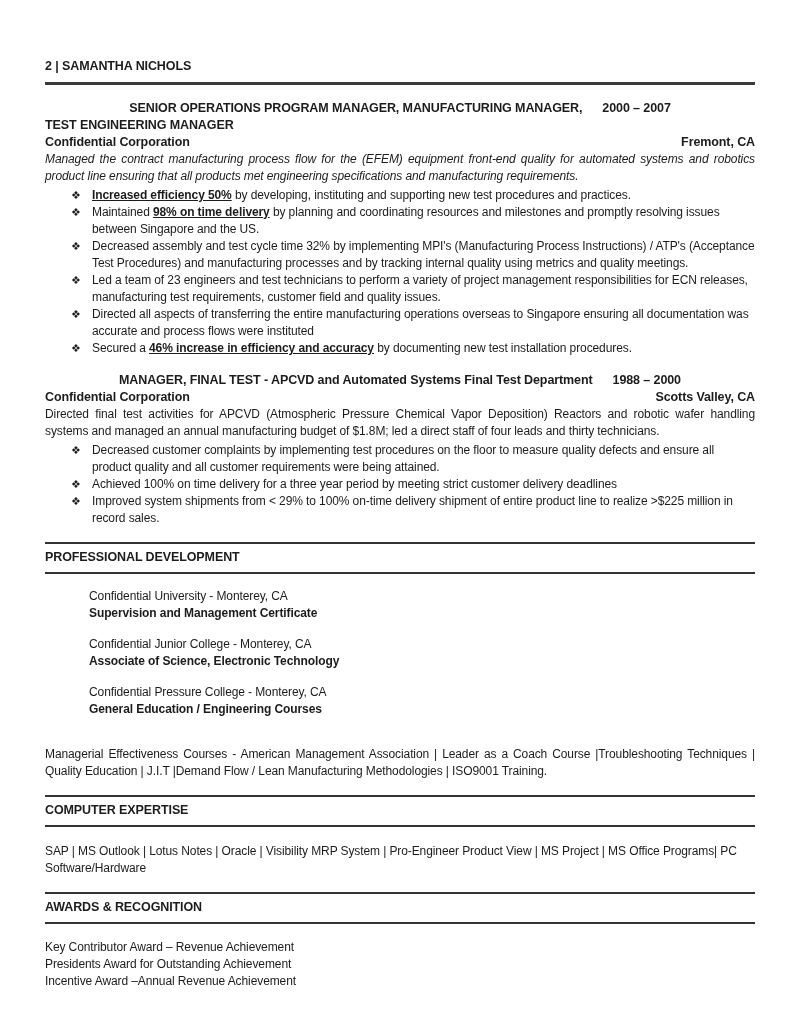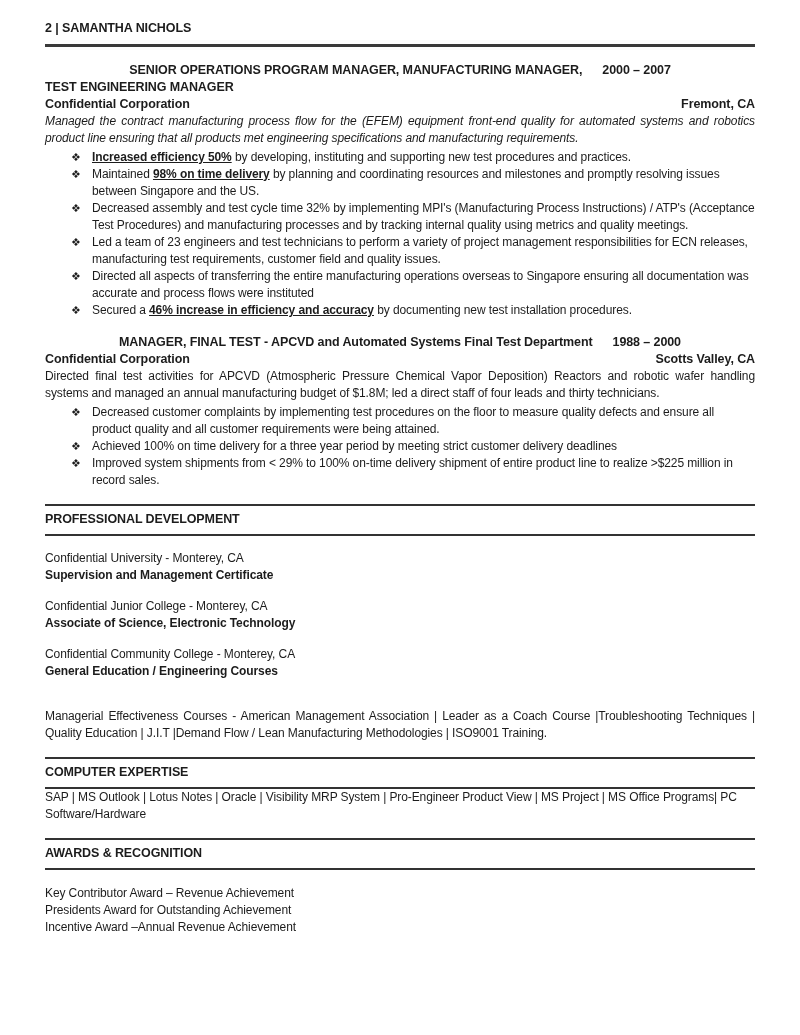--- a/index.html
+++ b/index.html
@@ -4,21 +4,21 @@
 <style>
   * { margin:0; padding:0; box-sizing:border-box; }
   html,body { width:800px; height:1035px; background:#ffffff; }
   body {
     font-family:"Liberation Sans", sans-serif;
     font-size:12px;
     line-height:17px;
     letter-spacing:-0.1px;
     color:#1c1c1c;
   }
-  .page { padding:20px 45px 0 45px; }
+  .page { padding:58px 45px 0 45px; }
 
   
   .page-header {
     font-weight:bold;
     font-size:12.5px;
     padding-bottom:7px;
     border-bottom:3px solid #3a3a3a;
   }
 
   
@@ -41,27 +41,27 @@
   .section-header {
     margin-top:15px;
     border-top:2px solid #333333;
     border-bottom:2px solid #333333;
     font-weight:bold;
     font-size:12.5px;
     padding:5px 0 6px 0;
   }
 
   
-  .pd-entry { margin-top:14px; }
+  .pd-entry { margin-top:14px;margin-left:44px; }
   .pd-entry:first-of-type { margin-top:16px; }
   .pd-credential { font-weight:bold; }
   .pd-courses { margin-top:28px; text-align:justify; }
 
   
-  .ce-text { }
+  .ce-text { margin-top:16px; }
   .awards-list { margin-top:15px; list-style:none; }
 </style>
 </head>
 <body>
 
 <div class="page">
 
   <div class="page-header">2 | SAMANTHA NICHOLS</div>
 
   <div class="job">
@@ -106,21 +106,21 @@
 
   <div class="pd-entry">
     <div>Confidential University - Monterey, CA</div>
     <div class="pd-credential">Supervision and Management Certificate</div>
   </div>
   <div class="pd-entry">
     <div>Confidential Junior College - Monterey, CA</div>
     <div class="pd-credential">Associate of Science, Electronic Technology</div>
   </div>
   <div class="pd-entry">
-    <div>Confidential Community College - Monterey, CA</div>
+    <div>Confidential Pressure College - Monterey, CA</div>
     <div class="pd-credential">General Education / Engineering Courses</div>
   </div>
 
   <div class="pd-courses">Managerial Effectiveness Courses - American Management Association | Leader as a Coach Course |Troubleshooting Techniques | Quality Education | J.I.T |Demand Flow / Lean Manufacturing Methodologies | ISO9001 Training.</div>
 
   <div class="section-header">COMPUTER EXPERTISE</div>
   <div class="ce-text">SAP | MS Outlook | Lotus Notes | Oracle | Visibility MRP System | Pro-Engineer Product View | MS Project | MS Office Programs| PC Software/Hardware</div>
 
   <div class="section-header">AWARDS &amp; RECOGNITION</div>
   <ul class="awards-list">

